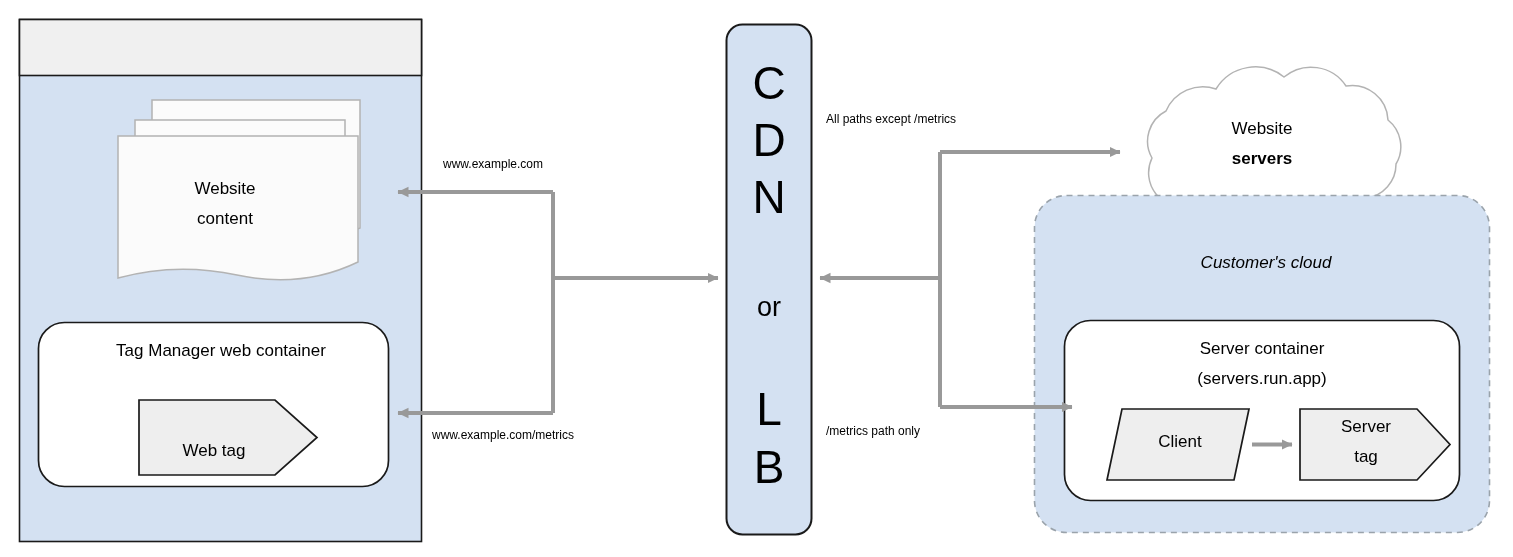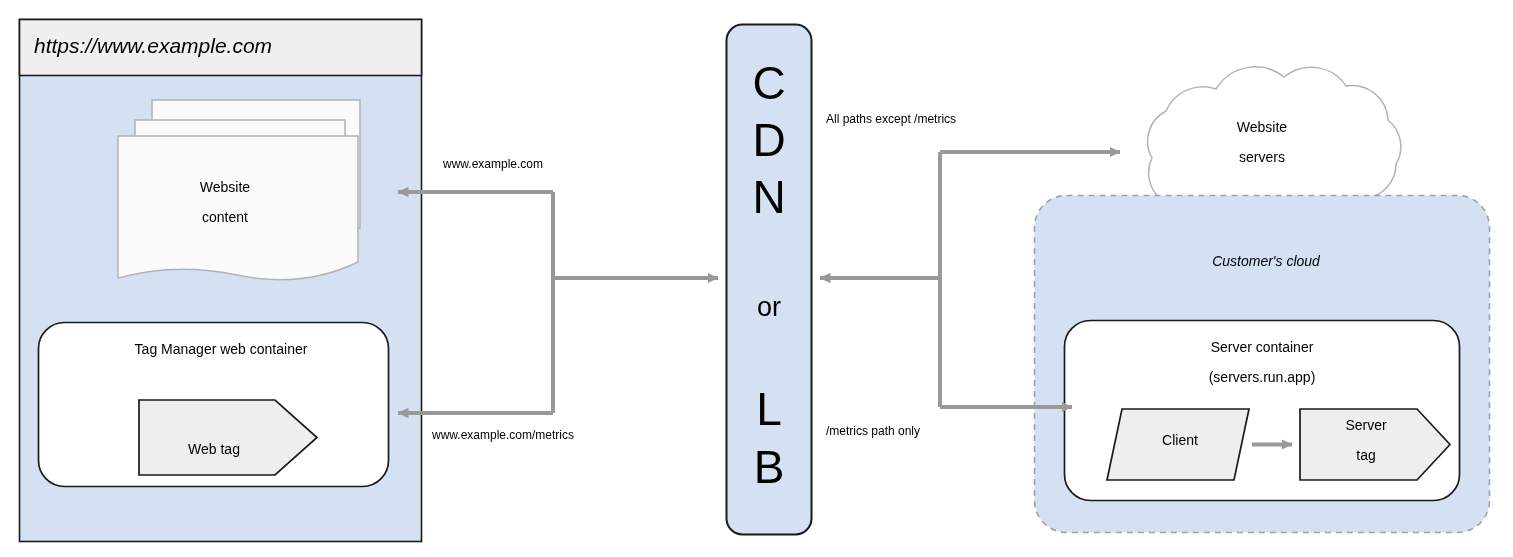--- a/index.html
+++ b/index.html
@@ -37,21 +37,21 @@
   }
   .lbl.center {
     text-align: center;
     transform: translateX(-50%);
   }
   .t-url {
     font-size: 21px;
     font-style: italic;
   }
   .t-node {
-    font-size: 14px;
+    font-size: 17px;
   }
   .t-edge {
     font-size: 12px;
   }
   .t-big {
     font-size: 46px;
     font-weight: 400;
   }
   .t-or {
     font-size: 27px;
@@ -131,37 +131,36 @@
       <line x1="940" y1="152" x2="940" y2="407"></line>
 
       <line x1="940" y1="152" x2="1120" y2="152" marker-end="url(#ahead)"></line>
 
       <line x1="940" y1="278" x2="820" y2="278" marker-end="url(#ahead)"></line>
 
       <line x1="940" y1="407" x2="1072" y2="407" marker-end="url(#ahead)"></line>
     </g>
   </svg>
 
-  <div class="lbl t-url" style="left:34px; top:34px;">https://www.example.com</div>
 
   <div class="lbl t-node center" style="left:225px; top:179px;">Website</div>
   <div class="lbl t-node center" style="left:225px; top:209px;">content</div>
 
   <div class="lbl t-node center" style="left:221px; top:341px;">Tag Manager web container</div>
   <div class="lbl t-node center" style="left:214px; top:425px;margin-top:16px;">Web tag</div>
 
   <div class="lbl t-big center" style="left:769px; top:56px;">C</div>
   <div class="lbl t-big center" style="left:769px; top:113px;">D</div>
   <div class="lbl t-big center" style="left:769px; top:170px;">N</div>
   <div class="lbl t-or center" style="left:769px; top:292px;">or</div>
   <div class="lbl t-big center" style="left:769px; top:382px;">L</div>
   <div class="lbl t-big center" style="left:769px; top:440px;">B</div>
 
   <div class="lbl t-node center" style="left:1262px; top:119px;">Website</div>
-  <div class="lbl t-node center" style="left:1262px; top:149px;">servers</div>
+  <div class="lbl t-node center" style="left:1262px; top:149px;font-weight:bold;">servers</div>
 
   <div class="lbl t-node center" style="left:1266px; top:253px;font-style:italic;">Customer's cloud</div>
 
   <div class="lbl t-node center" style="left:1262px; top:339px;">Server container</div>
   <div class="lbl t-node center" style="left:1262px; top:369px;">(servers.run.app)</div>
   <div class="lbl t-node center" style="left:1180px; top:432px;">Client</div>
   <div class="lbl t-node center" style="left:1366px; top:417px;">Server</div>
   <div class="lbl t-node center" style="left:1366px; top:447px;">tag</div>
 
   <div class="lbl t-edge" style="left:443px; top:157px;">www.example.com</div>

